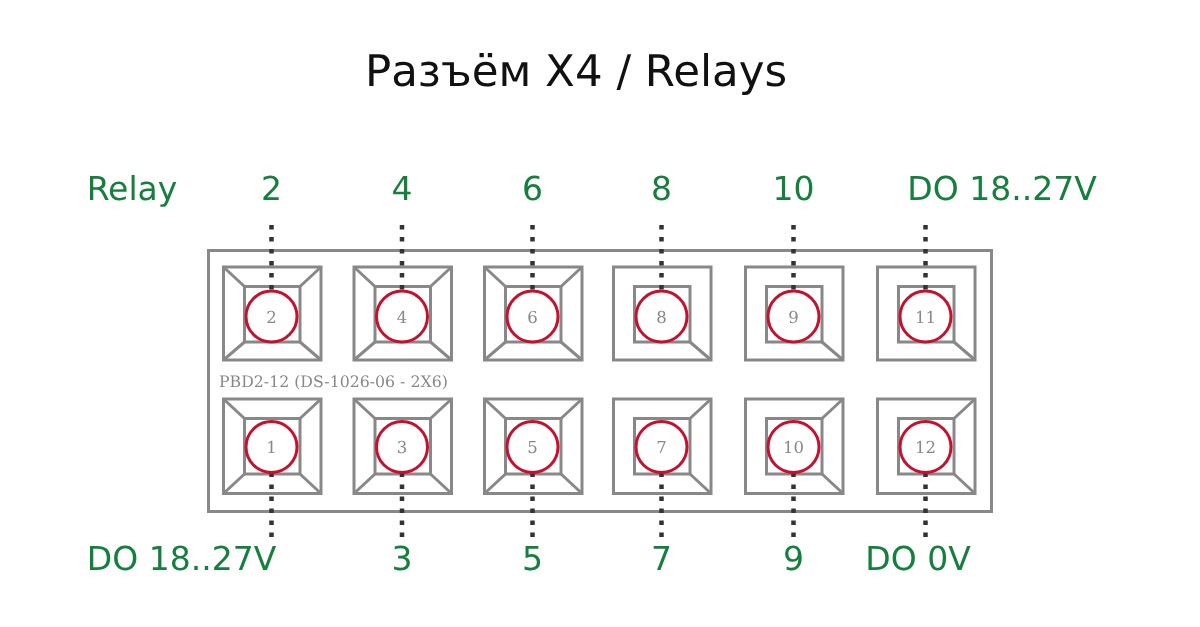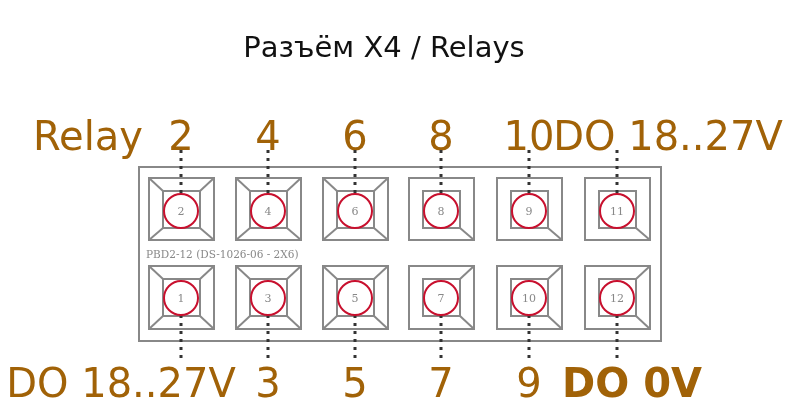--- a/index.html
+++ b/index.html
@@ -1,39 +1,39 @@
 <!DOCTYPE html>
 <html><head>
 <meta charset="utf-8">
 <style>
   html, body { margin:0; padding:0; background:#ffffff; }
   body { width:800px; height:418px; position:relative; overflow:hidden; font-family:"DejaVu Sans", sans-serif; }
   .title { position:absolute; left:0; width:768px; top:30px; text-align:center; font-size:29px; color:#111; }
-  .lbl { position:absolute; font-size:40px; color:#a16207; white-space:nowrap; transform:translateX(-50%); line-height:1; }
+  .lbl { position:absolute; font-size:22px; color:#15803d; white-space:nowrap; transform:translateX(-50%); line-height:1; }
   svg { position:absolute; left:0; top:0; }
 </style>
 </head>
 <body>
 
 <div class="title">Разъём X4 / Relays</div>
 
 <div class="lbl" style="left:88px; top:116px;">Relay</div>
 <div class="lbl" style="left:181px; top:116px;">2</div>
 <div class="lbl" style="left:268px; top:116px;">4</div>
 <div class="lbl" style="left:355px; top:116px;">6</div>
 <div class="lbl" style="left:441px; top:116px;">8</div>
 <div class="lbl" style="left:529px; top:116px;">10</div>
 <div class="lbl" style="left:668px; top:116px;">DO 18..27V</div>
 
 <div class="lbl" style="left:121px; top:363px;">DO 18..27V</div>
 <div class="lbl" style="left:268px; top:363px;">3</div>
 <div class="lbl" style="left:355px; top:363px;">5</div>
 <div class="lbl" style="left:441px; top:363px;">7</div>
 <div class="lbl" style="left:529px; top:363px;">9</div>
-<div class="lbl" style="left:632px; top:363px;font-weight:bold;">DO 0V</div>
+<div class="lbl" style="left:612px; top:363px;">DO 0V</div>
 
 <svg width="800" height="418" viewBox="0 0 800 418">
   <g fill="none" stroke="#888" stroke-width="2">
 
     <rect x="139" y="167" width="522" height="174"></rect>
   </g>
   <text x="146" y="258" font-family="DejaVu Serif, serif" font-size="10.5" fill="#888">PBD2-12 (DS-1026-06 - 2X6)</text>
 
   <g fill="none" stroke="#888" stroke-width="2">
 

